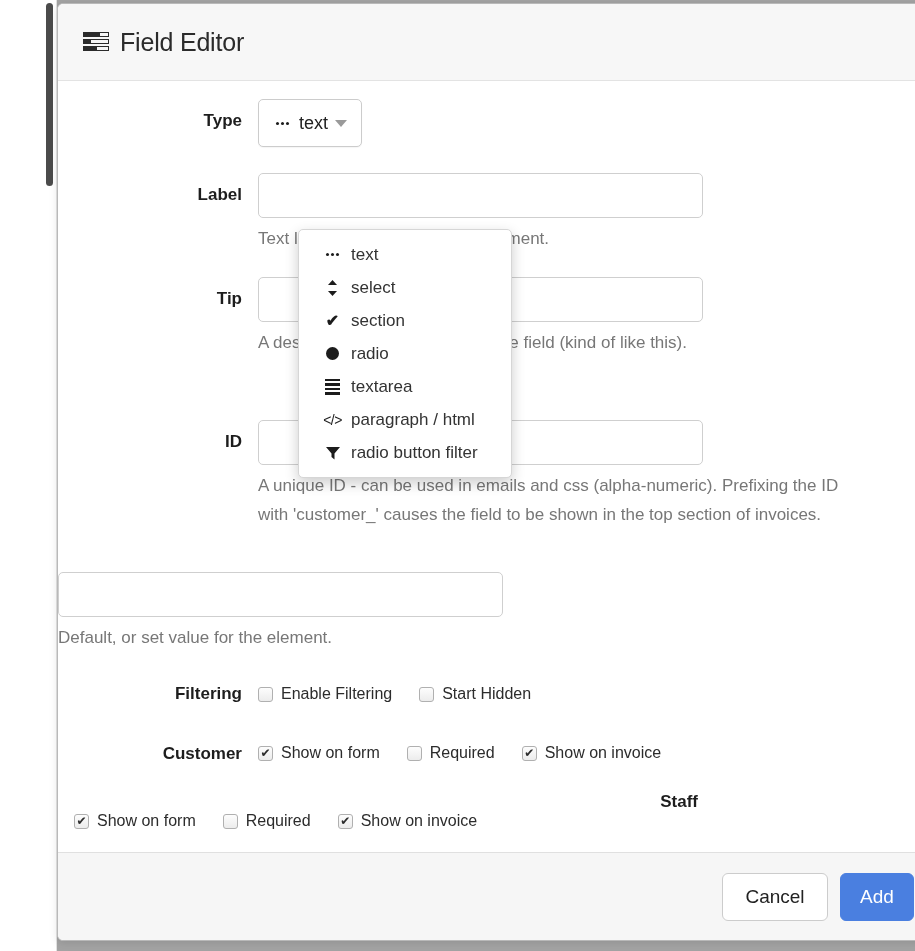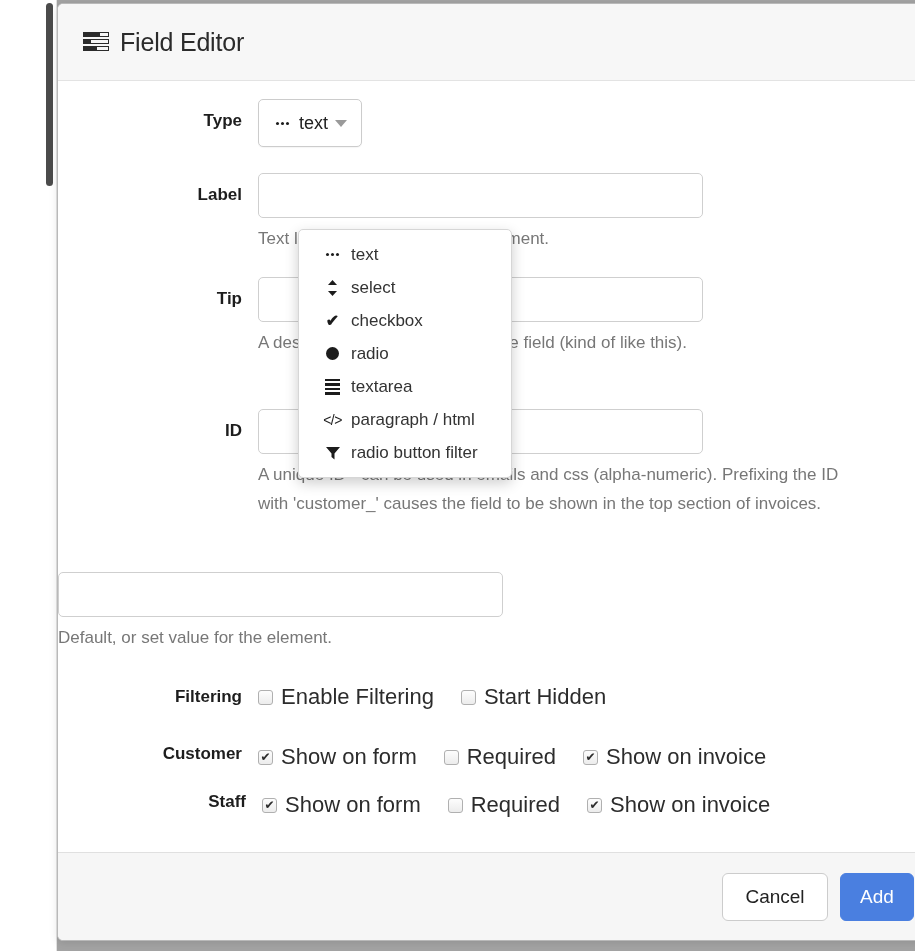--- a/index.html
+++ b/index.html
@@ -240,21 +240,21 @@
     box-sizing: border-box;
   }
   .cbox.checked::after {
     content: "✔";
     font-size: 12px;
     color: #2c2c2c;
     line-height: 1;
     margin-top: -1px;
   }
   .cblabel {
-    font-size: 22px;
+    font-size: 16px;
     color: #2c2c2c;
   }
 
   
   .modal-footer {
     height: 88px;
     background: #f6f6f6;
     border-top: 1px solid #e0e0e0;
     display: flex;
     align-items: center;
@@ -339,21 +339,21 @@
       </div>
 
       <div class="row" style="top:196px; left:0;">
         <div class="row-label" style="padding-top:12px;">Tip</div>
         <div class="row-field">
           <input class="txt" type="text" value="" style="">
           <div class="help">A description or instructions for the field (kind of like this).</div>
         </div>
       </div>
 
-      <div class="row" style="top:328px; left:0;">
+      <div class="row" style="top:339px; left:0;">
         <div class="row-label" style="padding-top:12px;">ID</div>
         <div class="row-field">
           <input class="txt" type="text" value="" style="">
           <div class="help">A unique ID - can be used in emails and css (alpha-numeric). Prefixing the ID with 'customer_' causes the field to be shown in the top section of invoices.</div>
         </div>
       </div>
 
       <div class="row" style="top:491px; left:0;">
         <div class="row-field">
           <input class="txt" type="text" value="" style="">
@@ -386,21 +386,21 @@
             <span class="cbox"></span>
             <span class="cblabel">Required</span>
           </label>
           <label class="cbwrap">
             <span class="cbox checked"></span>
             <span class="cblabel">Show on invoice</span>
           </label>
         </div>
       </div>
 
-      <div class="row" style="top:711px; left:4px; align-items:flex-start;">
+      <div class="row" style="top:711px; left:16px; align-items:flex-end;flex-direction:column;">
         <div class="row-label">Staff</div>
         <div class="row-field cbrow">
           <label class="cbwrap">
             <span class="cbox checked"></span>
             <span class="cblabel">Show on form</span>
           </label>
           <label class="cbwrap">
             <span class="cbox"></span>
             <span class="cblabel">Required</span>
           </label>
@@ -429,21 +429,21 @@
             <svg width="11" height="16" viewBox="0 0 11 16" aria-hidden="true">
               <polygon points="5.5,0 10,5 1,5" fill="#1c1c1c"></polygon>
               <polygon points="5.5,16 10,11 1,11" fill="#1c1c1c"></polygon>
             </svg>
           </span>
           <span>select</span>
         </div>
 
         <div class="dd-item">
           <span class="dd-ico ico-check">✔</span>
-          <span>checkbox</span>
+          <span>section</span>
         </div>
 
         <div class="dd-item">
           <span class="dd-ico">
             <span class="ico-circle"></span>
           </span>
           <span>radio</span>
         </div>
 
         <div class="dd-item">

